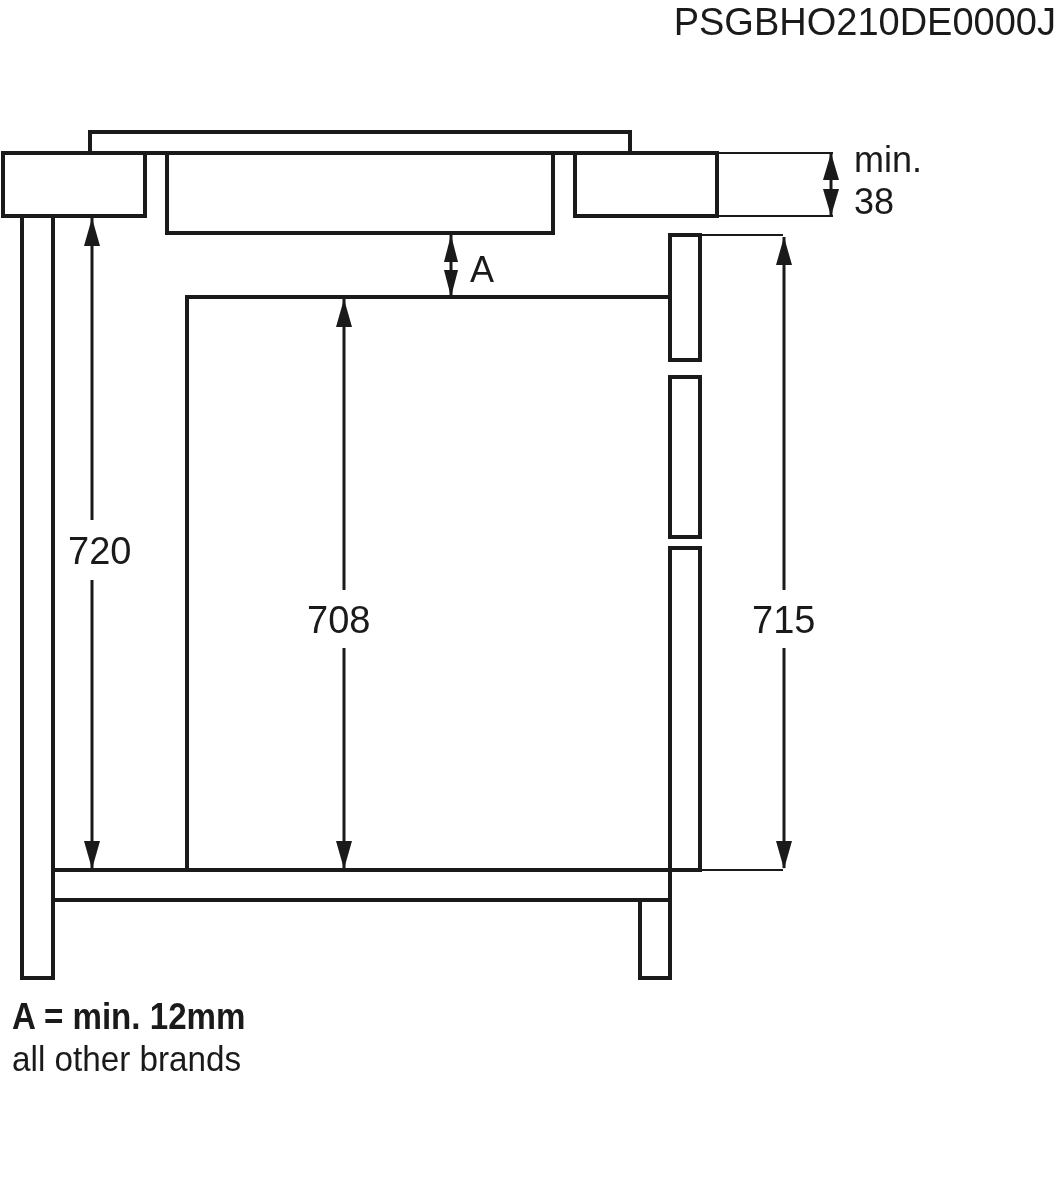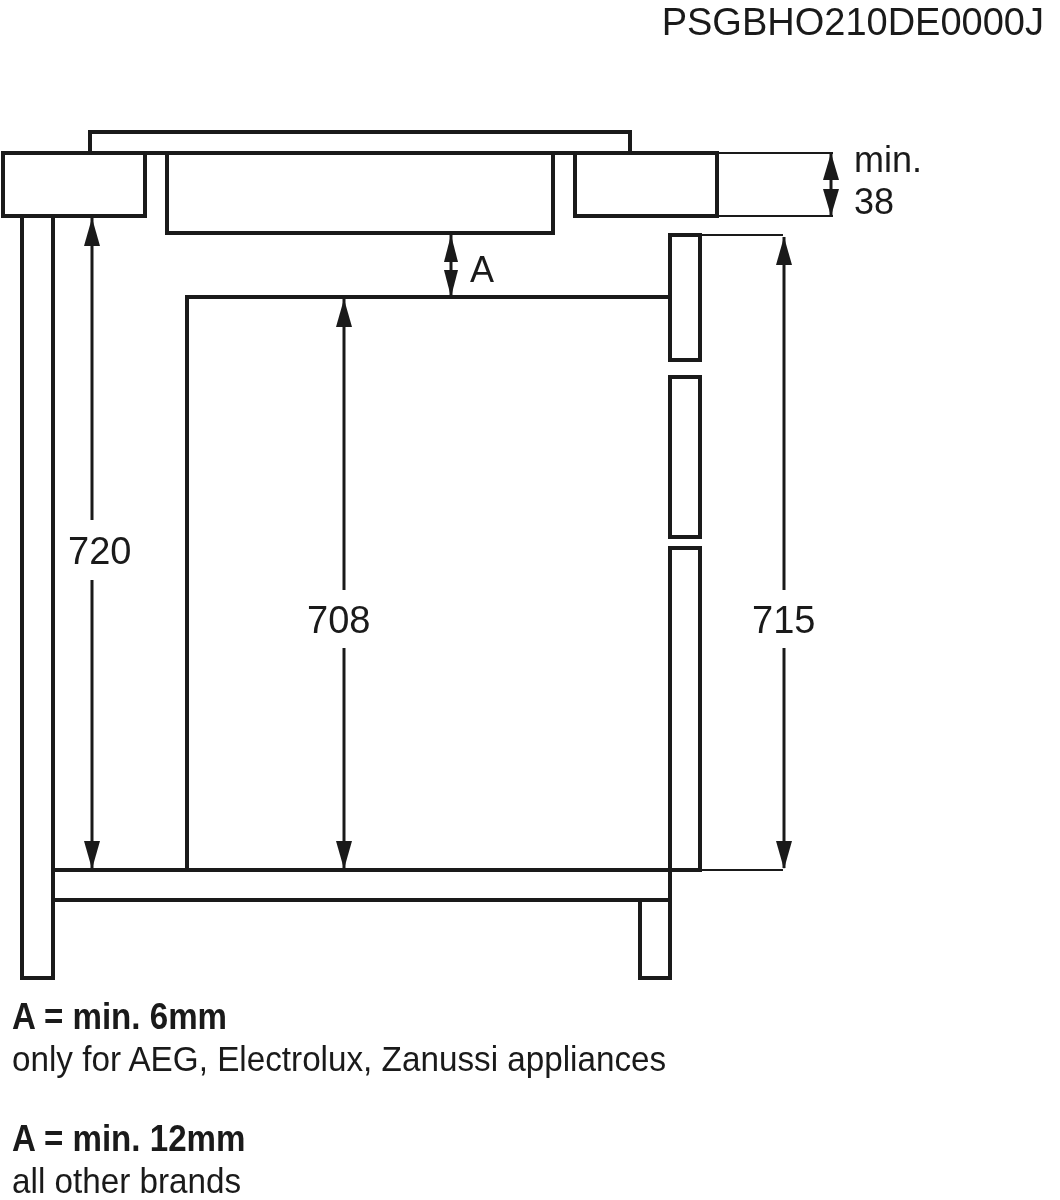--- a/index.html
+++ b/index.html
@@ -21,21 +21,21 @@
       top: 0;
       width: 1060px;
       height: 1200px;
     }
     .svg-text {
       font-family: "Liberation Sans", sans-serif;
       fill: #1a1a1a;
     }
     .model-code {
       position: absolute;
-      right: 16px;
+      right: 4px;
       top: 0px;
       font-size: 38px;
       line-height: 44px;
       letter-spacing: 0px;
       white-space: nowrap;
     }
     .legend {
       position: absolute;
       left: 12px;
       top: 996px;
@@ -143,20 +143,16 @@
     <line x1="784" y1="237" x2="784" y2="590" stroke="#1a1a1a" stroke-width="3"></line>
     <line x1="784" y1="648" x2="784" y2="868" stroke="#1a1a1a" stroke-width="3"></line>
     <path d="M784,237 L776,265 L792,265 Z" fill="#1a1a1a"></path>
     <path d="M784,869 L776,841 L792,841 Z" fill="#1a1a1a"></path>
     <text class="svg-text" x="752" y="633" font-size="38">715</text>
   </g>
 </svg>
 
 <div class="legend">
   <div class="legend-entry">
-    <div class="legend-title">A = min. 6mm</div>
-    <div class="legend-desc">only for AEG, Electrolux, Zanussi appliances</div>
-  </div>
-  <div class="legend-entry">
     <div class="legend-title">A = min. 12mm</div>
     <div class="legend-desc">all other brands</div>
   </div>
 </div>
 
 </body></html>

